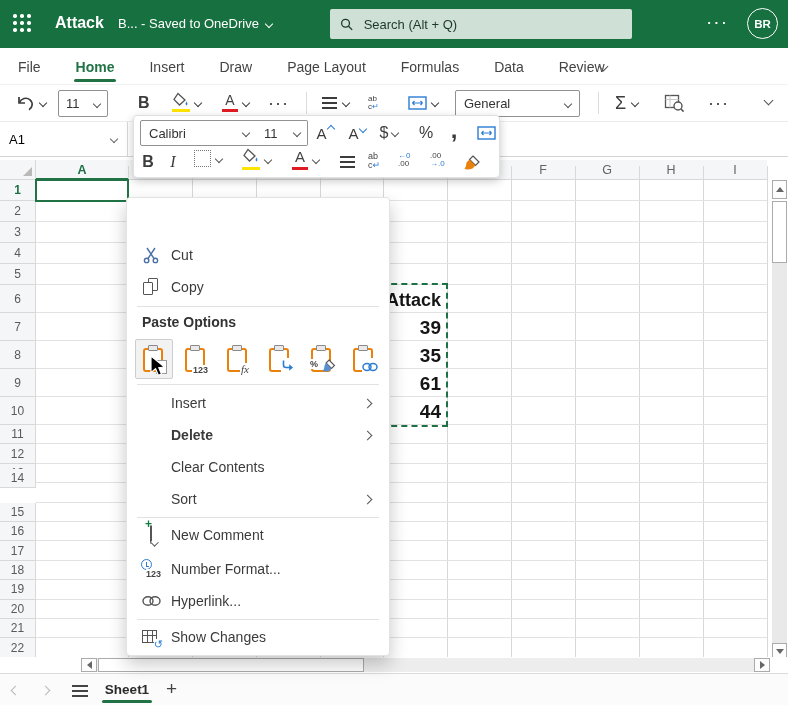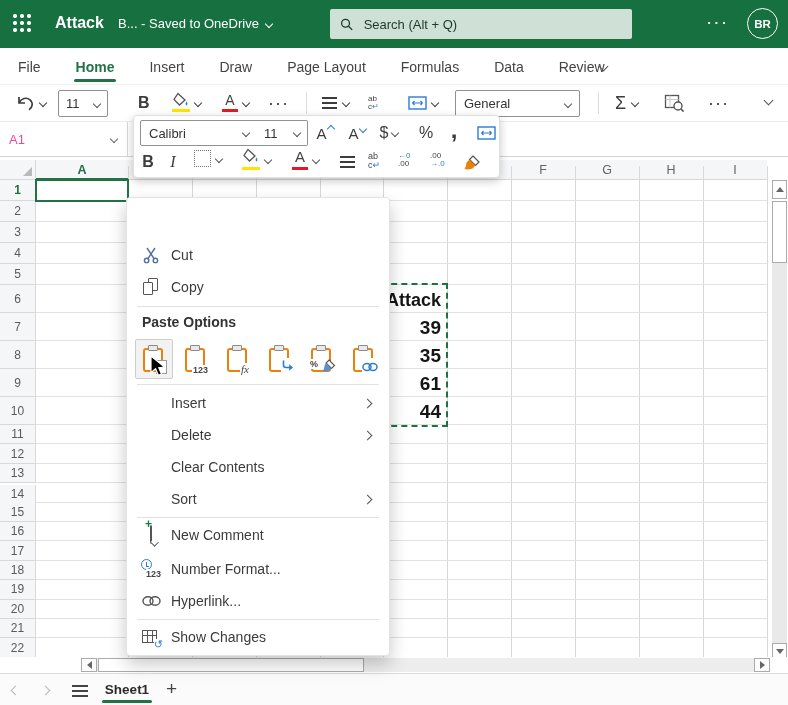--- a/index.html
+++ b/index.html
@@ -34,21 +34,21 @@
   .tb{position:absolute;top:0;height:36px;display:flex;align-items:center;color:#3c3c3c;}
   .tdiv{position:absolute;top:7px;width:1px;height:22px;background:#dcdcdc;}
   .ctrl-box{border:1px solid #919191;border-radius:2px;background:#fff;display:flex;align-items:center;box-sizing:border-box;font-size:13px;color:#333;}
   .bars{width:15px;height:2px;background:currentColor;box-shadow:0 5px 0 currentColor,0 10px 0 currentColor;margin-bottom:10px;}
   .color-bar{position:absolute;left:0;right:0;bottom:2px;height:3.5px;}
   .two-line{font-size:8px;line-height:8px;color:#444;text-align:left;}
   .two-line .blue{color:#2b7cd3;}
   
   #formula-row{left:0;top:122px;width:788px;height:35px;background:#fff;border-bottom:1px solid #d4d4d4;box-sizing:border-box;}
   #name-box{left:0;top:0;width:128px;height:34px;border-right:1px solid #d9d9d9;box-sizing:border-box;display:flex;align-items:center;}
-  #name-box .nb-label{margin-left:9px;font-size:13px;color:#ec4899;}
+  #name-box .nb-label{margin-left:9px;font-size:13px;color:#000000;}
   #name-box .chev{position:absolute;right:10px;color:#666;}
   
   #grid{left:0;top:157px;width:788px;height:500px;background:#fff;}
   .col-headers-bg{position:absolute;left:0;top:3px;width:767px;height:20px;background:#f5f6f7;border-bottom:1px solid #d8d8d8;box-sizing:border-box;}
   .col-header{position:absolute;top:3px;height:20px;line-height:20px;text-align:center;font-size:12.5px;color:#636363;}
   .col-header.sel{color:#1f7145;font-weight:700;border-bottom:2px solid #217346;box-sizing:border-box;}
   #select-all{position:absolute;left:0;top:3px;width:36px;height:20px;background:#f5f6f7;border-right:1px solid #d8d8d8;border-bottom:1px solid #d8d8d8;box-sizing:border-box;}
   #select-all::after{content:"";position:absolute;right:3px;bottom:3px;border-bottom:9px solid #b9b9b9;border-left:9px solid transparent;}
   .row-header{position:absolute;left:0;width:36px;background:#f5f6f7;border-right:1px solid #d8d8d8;border-bottom:1px solid #d8d8d8;box-sizing:border-box;font-size:12px;color:#5a5a5a;display:flex;align-items:center;justify-content:center;}
   .row-header.sel{color:#1f7145;font-weight:700;}
@@ -270,21 +270,21 @@
         <div class="row-header" style="top: 212px; height: 28px;">9</div>
         <div class="hline" style="left: 36px; top: 239px; width: 731px;"></div>
         <div class="row-header" style="top: 240px; height: 28px;">10</div>
         <div class="hline" style="left: 36px; top: 267px; width: 731px;"></div>
         <div class="row-header" style="top: 268px; height: 19.4px;">11</div>
         <div class="hline" style="left: 36px; top: 286.4px; width: 731px;"></div>
         <div class="row-header" style="top: 287.4px; height: 19.4px;">12</div>
         <div class="hline" style="left: 36px; top: 305.8px; width: 731px;"></div>
         <div class="row-header" style="top: 306.8px; height: 19.4px;">13</div>
         <div class="hline" style="left: 36px; top: 325.2px; width: 731px;"></div>
-        <div class="row-header" style="top: 312px; height: 19.4px; margin-top: 16px;">14</div>
+        <div class="row-header" style="top: 312px; height: 19.4px;">14</div>
         <div class="hline" style="left: 36px; top: 344.6px; width: 731px;"></div>
         <div class="row-header" style="top: 345.6px; height: 19.4px;">15</div>
         <div class="hline" style="left: 36px; top: 364px; width: 731px;"></div>
         <div class="row-header" style="top: 365px; height: 19.4px;">16</div>
         <div class="hline" style="left: 36px; top: 383.4px; width: 731px;"></div>
         <div class="row-header" style="top: 384.4px; height: 19.4px;">17</div>
         <div class="hline" style="left: 36px; top: 402.8px; width: 731px;"></div>
         <div class="row-header" style="top: 403.8px; height: 19.4px;">18</div>
         <div class="hline" style="left: 36px; top: 422.2px; width: 731px;"></div>
         <div class="row-header" style="top: 423.2px; height: 19.4px;">19</div>
@@ -486,21 +486,21 @@
           </svg>
       </span>
     </div>
 
     <div class="msep" style="top:186px;"></div>
 
     <div class="mi" style="top:189px;">
       <span class="mi-label">Insert</span>
       <span class="mi-chev chev r"></span>
     </div>
-    <div class="mi" style="top:221px;">
+    <div class="mi" style="top:221px;font-weight:bold;">
       <span class="mi-label">Delete</span>
       <span class="mi-chev chev r"></span>
     </div>
     <div class="mi" style="top:253px;">
       <span class="mi-label">Clear Contents</span>
     </div>
     <div class="mi" style="top:285px;">
       <span class="mi-label">Sort</span>
       <span class="mi-chev chev r"></span>
     </div>

